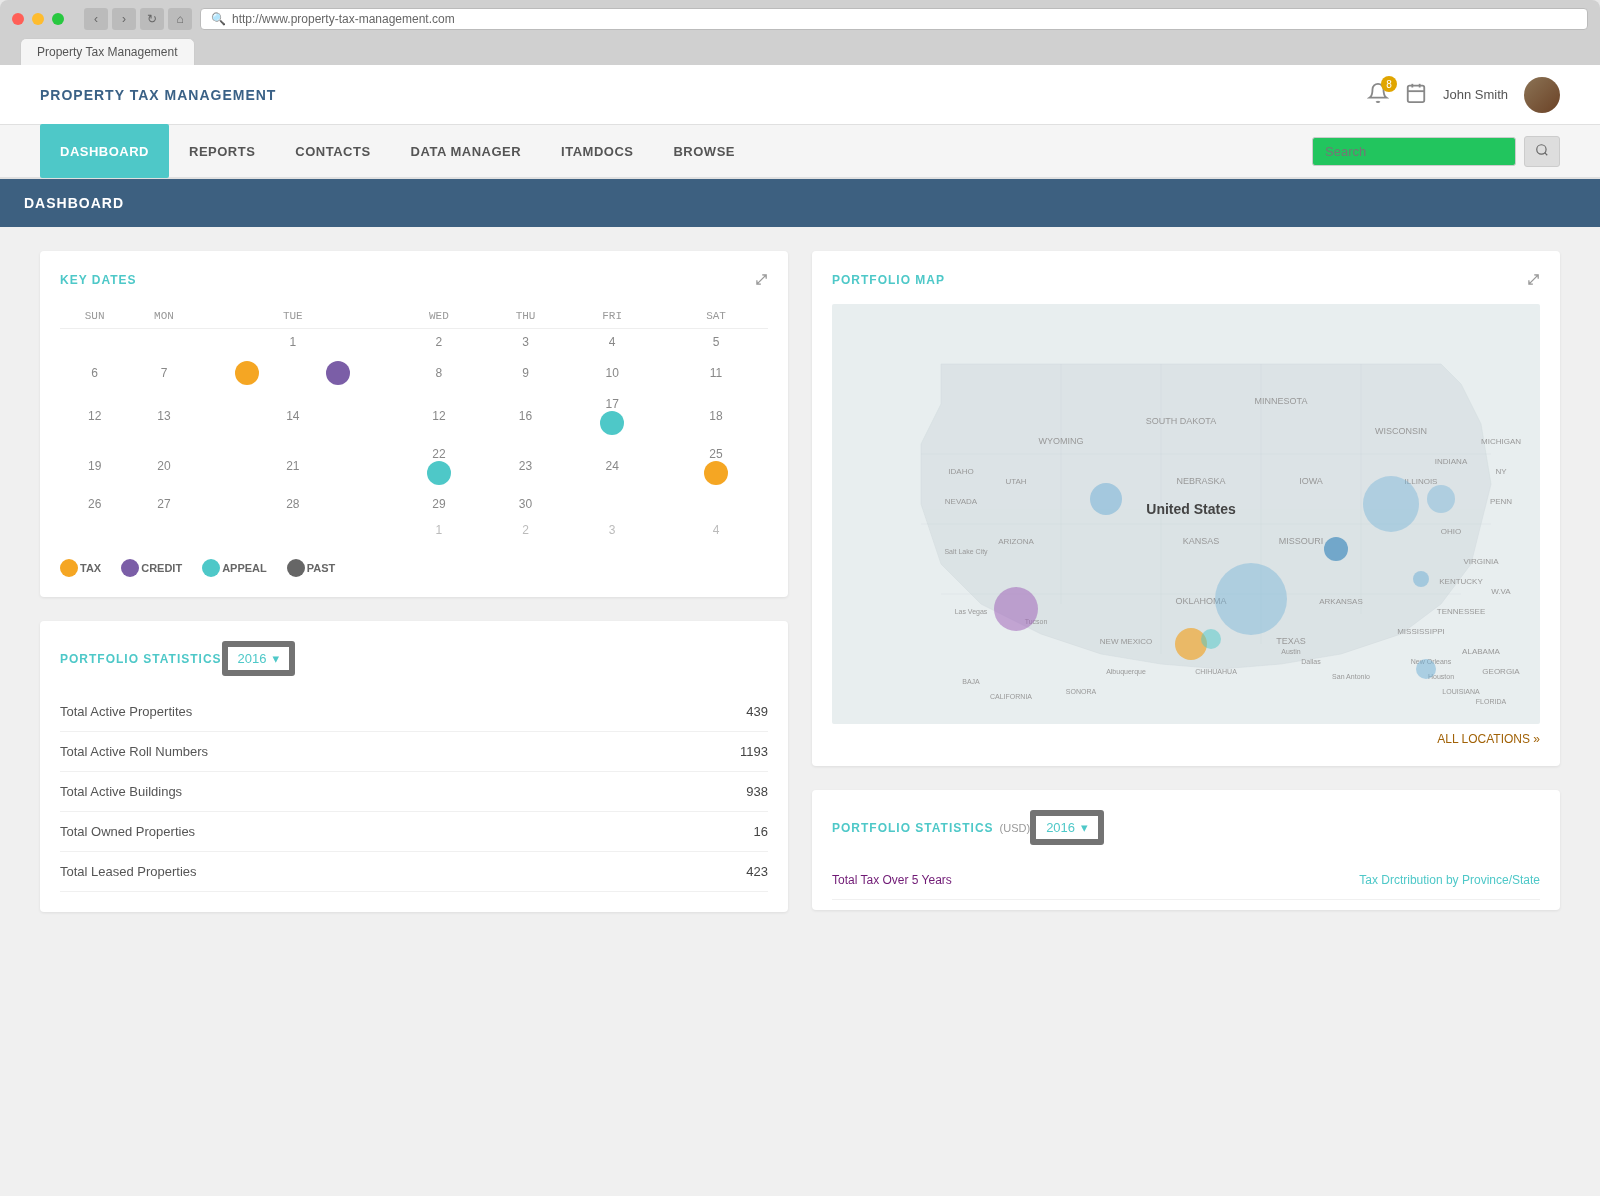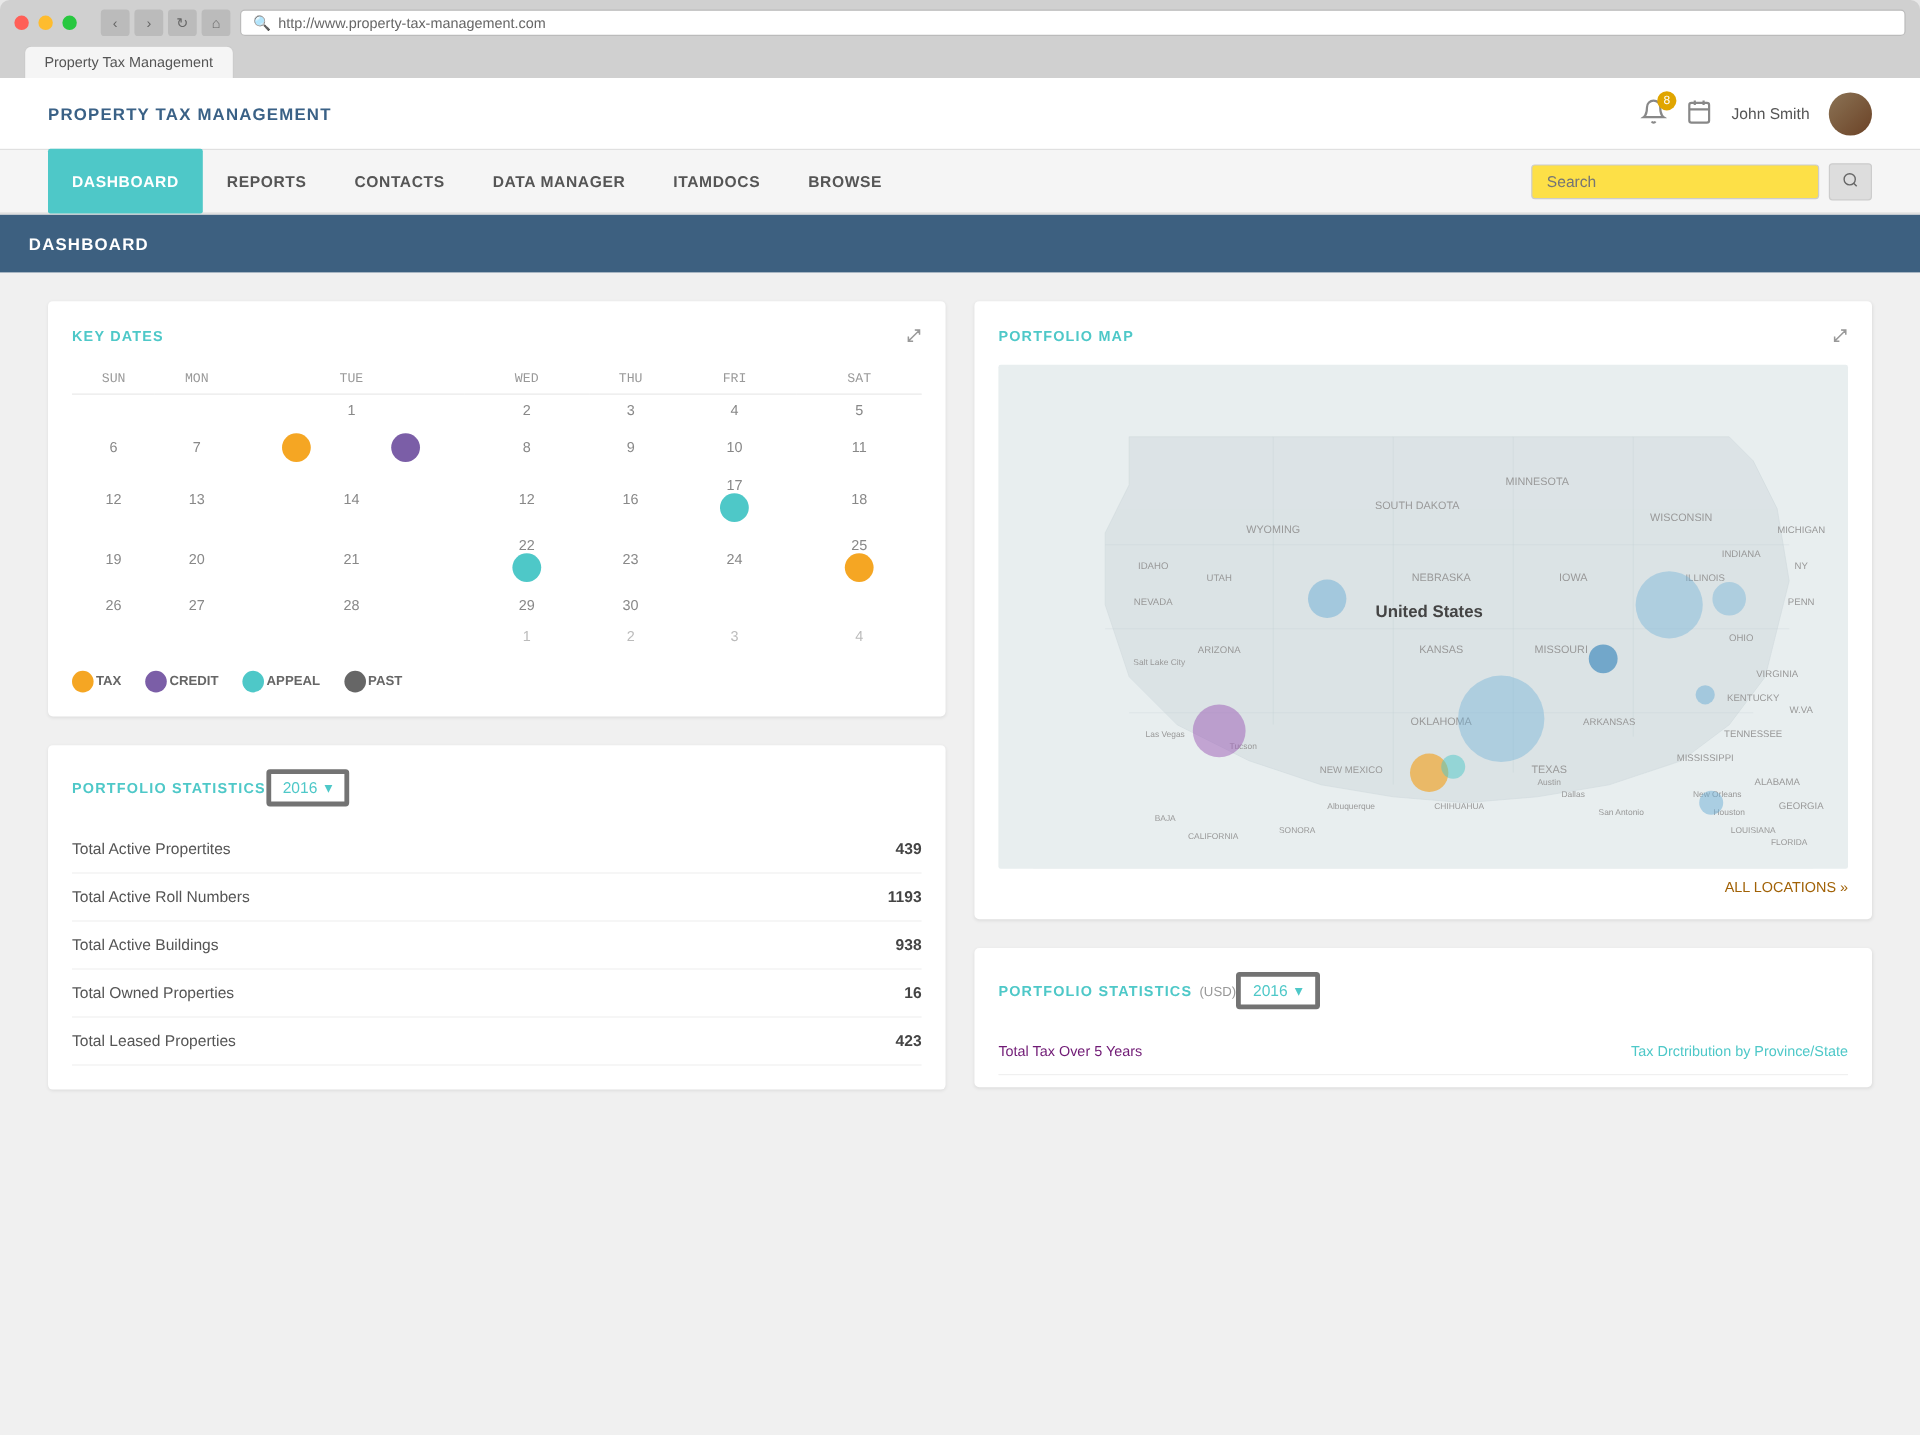--- a/index.html
+++ b/index.html
@@ -69,22 +69,22 @@
       padding: 0 20px; height: 54px; display: flex; align-items: center;
       font-size: 13px; font-weight: 600; letter-spacing: 0.5px;
       color: #555; cursor: pointer; text-transform: uppercase;
     }
     .nav-item.active {
       background: #4ec8c8; color: white; border-radius: 2px;
     }
     .nav-search { margin-left: auto; display: flex; align-items: center; gap: 8px; }
     .search-box {
       border: 1px solid #ccc; border-radius: 3px; padding: 6px 12px;
-      font-size: 13px; color: #555; width: 240px; outline: none;
-      background: #fde047;
+      font-size: 13px; color: #555; width: 204px; outline: none;
+      background: #22c55e;
     }
     .search-btn {
       background: #ddd; border: 1px solid #ccc; border-radius: 3px;
       padding: 6px 10px; cursor: pointer; color: #555;
     }
 
     
     .page-content { padding: 0 40px 40px; }
     .page-header {
       background: #3d6080; color: white; padding: 16px 24px;
@@ -128,29 +128,29 @@
       display: flex; gap: 20px; margin-top: 16px; flex-wrap: wrap;
     }
     .legend-item { display: flex; align-items: center; gap: 2px; font-size: 11px; color: #666; font-weight: bold; }
     .legend-dot { width: 18px; height: 18px; border-radius: 50%; }
 
     
     .stat-header {
       display: flex; align-items: center; justify-content: flex-start; margin-bottom: 16px;
     }
     .year-selector {
-      display: flex; align-items: center; gap: 6px; border: 4px solid #737373;
+      display: flex; align-items: center; gap: 6px; border: 6px solid #737373;
       border-radius: 3px; padding: 4px 10px; color: #4ec8c8; cursor: pointer;
       font-size: 13px;
     }
     .stat-row {
       display: flex; justify-content: space-between; align-items: center;
       padding: 12px 0; border-bottom: 1px solid #f0f0f0; font-size: 13px; color: #555;
     }
-    .stat-value { font-size: 13px; color: #444; font-weight: bold; }
+    .stat-value { font-size: 13px; color: #444; font-weight: normal; }
 
     
     .map-container {
       background: #e8eeef; border-radius: 2px; height: 420px; position: relative; overflow: hidden;
     }
     .map-svg { width: 100%; height: 100%; }
 
     
     .all-locations { text-align: right; margin-top: 8px; font-size: 12px; color: #555; }
     .all-locations a { color: #a16207; text-decoration: none; }

